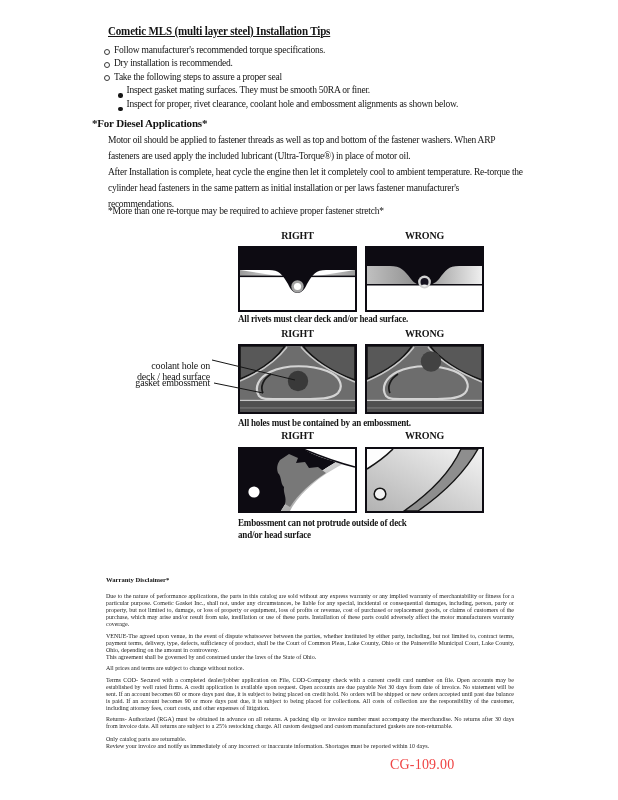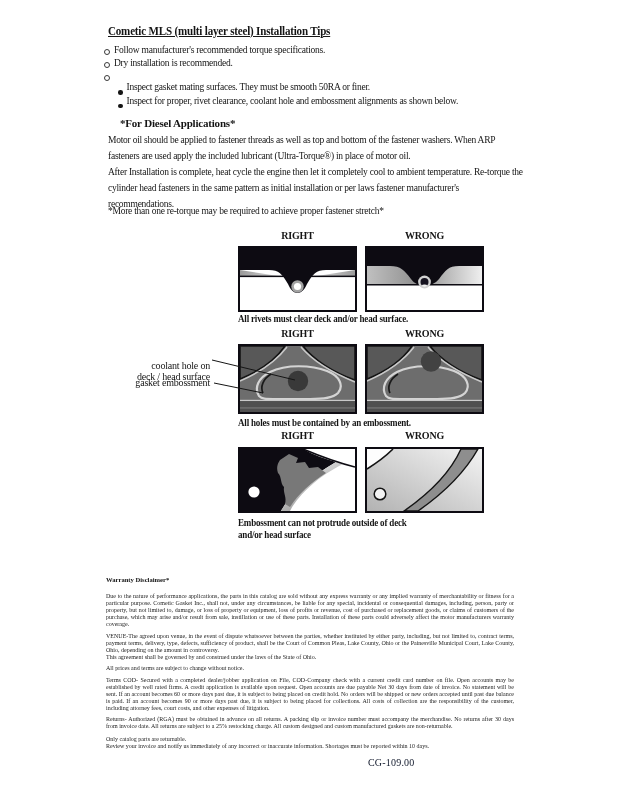--- a/index.html
+++ b/index.html
@@ -15,21 +15,21 @@
     text-decoration:underline; letter-spacing:-0.2px;
     transform:scaleX(0.92); transform-origin:0 0; white-space:nowrap;
   }
   
   .bullets{left:104px; top:44px; width:460px; font-size:9.5px; letter-spacing:-0.25px; line-height:13.4px;}
   .b-row{display:flex; white-space:nowrap;}
   .b-row.sub{margin-left:14px;align-items:flex-end;}
   .b-open{flex:0 0 auto; width:4px; height:4px; border:1px solid #3a3a3a; border-radius:50%; margin:4.5px 4px 0 0;}
   .b-fill{flex:0 0 auto; width:4.5px; height:4.5px; background:var(--ink,#151515); border-radius:50%; margin:4.5px 4px 0 0;}
   
-  .diesel-h{left:120px; top:117px; font-size:11px; font-weight:bold; margin:0; letter-spacing:-0.2px;}
+  .diesel-h{left:92px; top:117px; font-size:11px; font-weight:bold; margin:0; letter-spacing:-0.2px;}
   .para{width:416px; left:108px; font-size:9.5px; letter-spacing:-0.25px; line-height:16px; margin:0;}
   .p1{top:132px;} .p2{top:164px;} .p3{top:203px;}
   
   .fig-label{width:119px; text-align:center; font-size:10px; font-weight:bold; letter-spacing:-0.2px;}
   .panel{width:119px; border:2px solid #0d0b12; background:#fff; box-sizing:border-box;}
   .panel svg{display:block; width:100%; height:100%;}
   .fig-caption{font-size:10px; font-weight:bold; letter-spacing:-0.2px; transform:scaleX(0.9); transform-origin:0 0; white-space:nowrap;}
   .callout{font-size:10px; letter-spacing:-0.2px; text-align:right; line-height:11px;}
   .row1-label{top:230px;} .row1-panel{top:246px; height:66px;}
   .row2-label{top:328px;} .row2-panel{top:344px; height:70px;}
@@ -39,40 +39,41 @@
   .co-coolant{left:80px; top:360px; width:130px;}
   .co-emboss{left:80px; top:377px; width:130px;}
   .leader-svg{left:205px; top:350px; width:100px; height:50px; pointer-events:none;}
   
   .tiny-h{left:106px; top:576px; font-size:6.6px; font-weight:bold;}
   .tiny{left:106px; width:408px; font-size:6px; line-height:7.1px; text-align:justify; color:#1d1d1d;}
   .tiny.nj{text-align:left;}
   .tp-warranty{top:587px;} .tp-venue{top:627px;} .tp-venue2{top:648px;}
   .tp-prices{top:659px;} .tp-terms{top:671px;} .tp-returns{top:710px;}
   .tp-catalog{top:730px;} .tp-review{top:737px;}
-  .footer-code{left:368px; top:757px; font-size:10px; letter-spacing:0.2px; color:#0f172a;}
+  .footer-code{left:390px; top:757px; font-size:14px; letter-spacing:0.2px; color:#ef4444;}
 </style>
 </head>
 <body>
 
 <div class="page">
 
   <h1 class="abs title">Cometic MLS (multi layer steel) Installation Tips</h1>
 
   <div class="abs bullets">
     <div class="b-row">
       <span class="b-open"></span>
       <span>Follow manufacturer's recommended torque specifications.</span>
     </div>
     <div class="b-row">
       <span class="b-open"></span>
       <span>Dry installation is recommended.</span>
     </div>
     <div class="b-row">
       <span class="b-open"></span>
+      <span>Take the following steps to assure a proper seal</span>
     </div>
     <div class="b-row sub">
       <span class="b-fill"></span>
       <span>Inspect gasket mating surfaces.  They must be smooth 50RA or finer.</span>
     </div>
     <div class="b-row sub">
       <span class="b-fill"></span>
       <span>Inspect for proper, rivet clearance, coolant hole and embossment alignments as shown below.</span>
     </div>
   </div>

